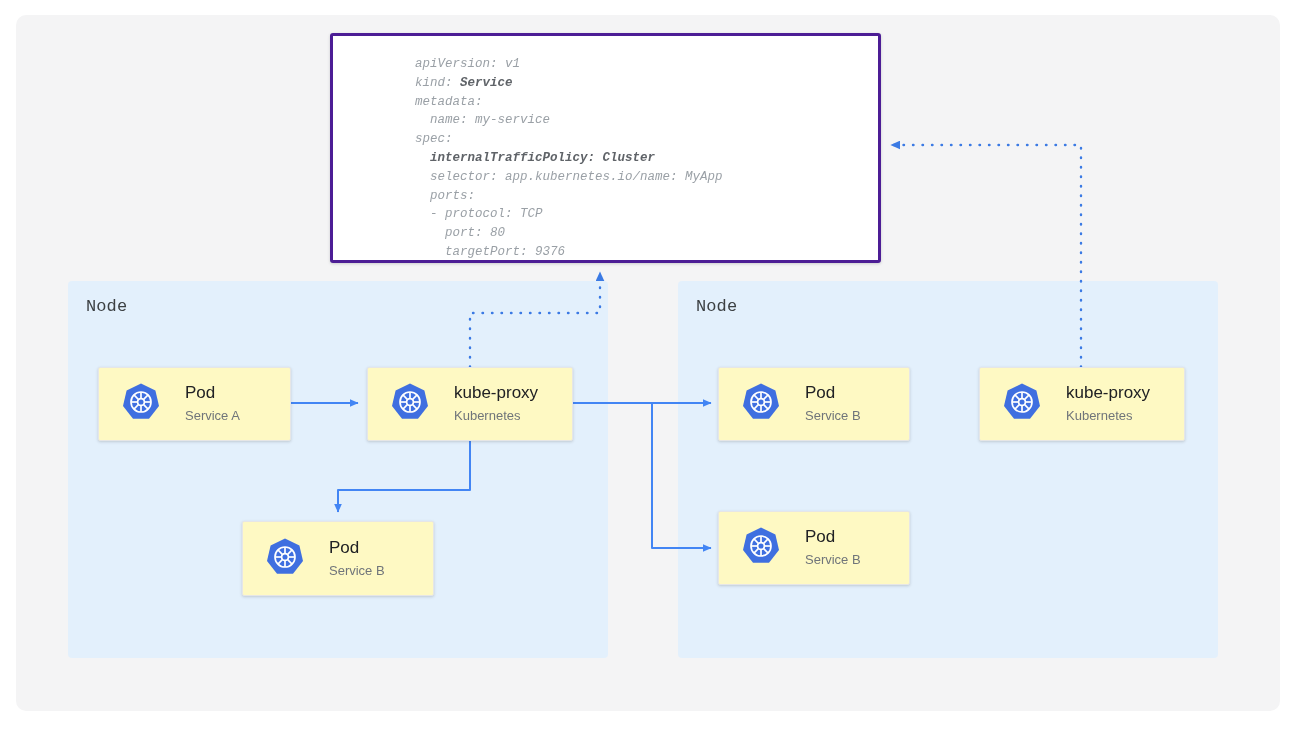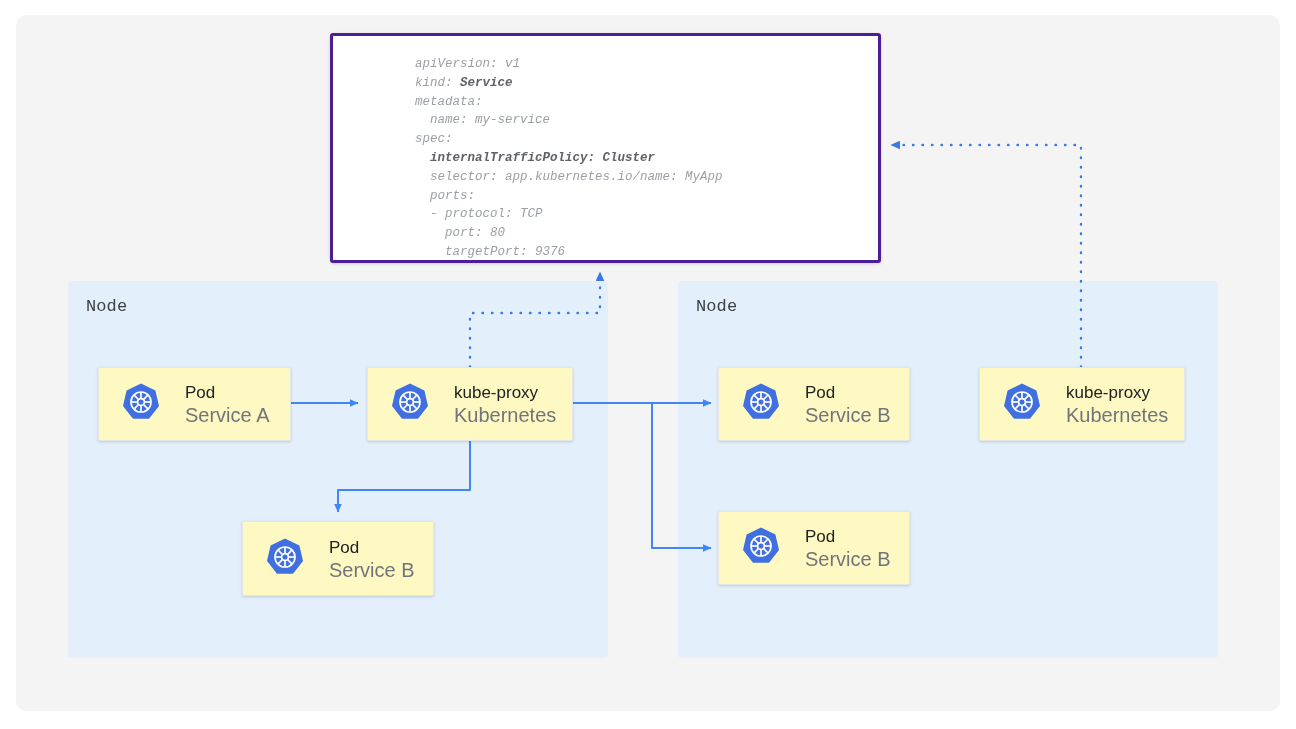--- a/index.html
+++ b/index.html
@@ -60,21 +60,21 @@
     flex-direction: column;
     justify-content: center;
   }
   .card-title {
     font-size: 17px;
     color: #202124;
     line-height: 21px;
     white-space: nowrap;
   }
   .card-sub {
-    font-size: 20px;
+    font-size: 13px;
     color: #70757a;
     line-height: 21px;
     margin-top: 2px;
     white-space: nowrap;
   }
   
   #yaml-card {
     position: absolute;
     left: 330px;
     top: 33px;

